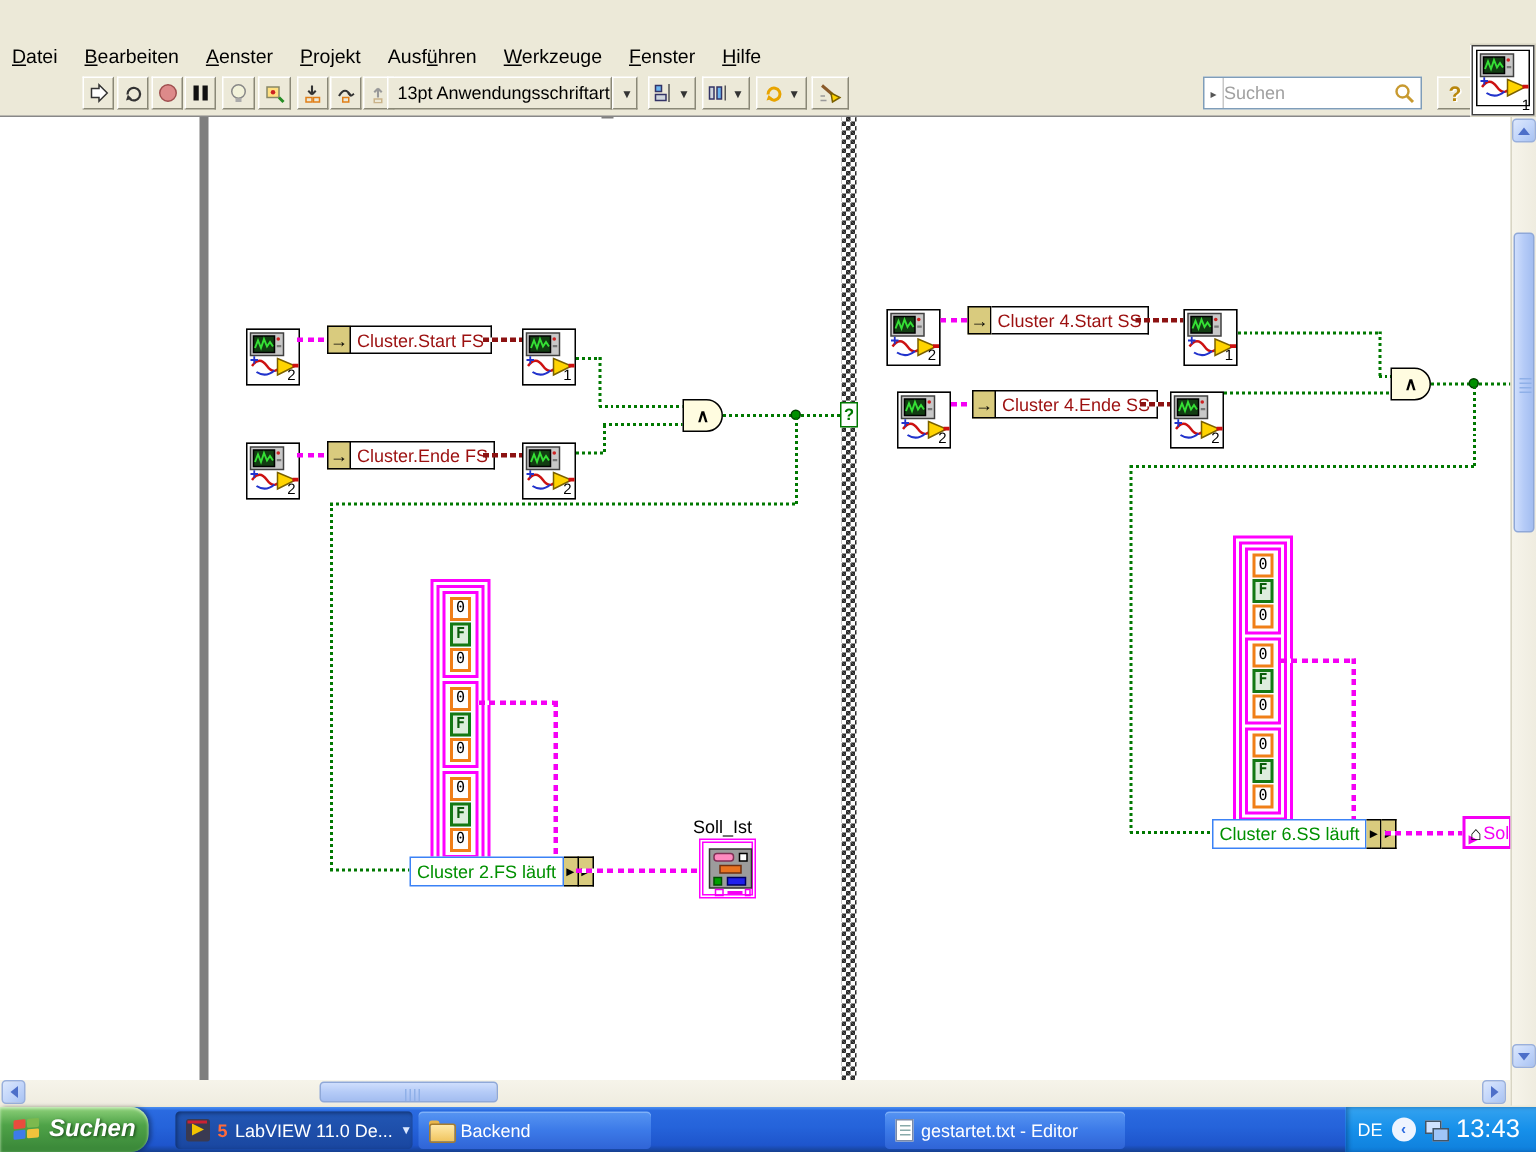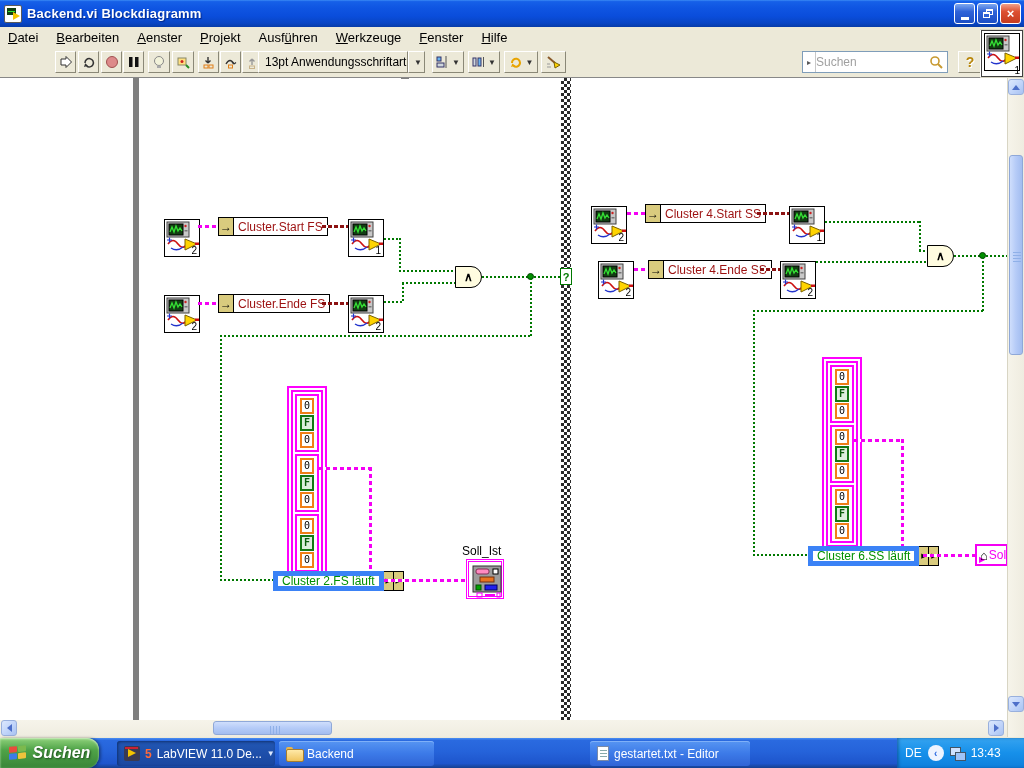--- a/index.html
+++ b/index.html
@@ -88,21 +88,21 @@
 
   .bool-cluster { position:absolute; border:2px solid #ff00ff; background:#fff; padding:2px; }
   .bc-inner { border:2px solid #ff00ff; padding:2px; display:flex; flex-direction:column; gap:2px; }
   .bc-group { border:2px solid #ff00ff; padding:2px 3px; display:flex; flex-direction:column; gap:1px; align-items:center; }
   .cell { width:14px; height:16px; font-size:10px; line-height:12px; text-align:center;
     font-family:"DejaVu Sans Mono",monospace; }
   .cell-num { border:2px solid #f07f18; background:#fff; color:#000; }
   .cell-bool { border:2px solid #157815; background:#ddeedd; color:#0a5c0a; font-weight:bold; }
 
   .lvnode { position:absolute; display:flex; height:20px; }
-  .lv-label { background:#fff; border:5px solid #3b82f6; color:#009000; font-size:12px; padding:0 4px;
+  .lv-label { background:#fff; border:1px solid #3b82f6; color:#009000; font-size:12px; padding:0 4px;
     display:flex; align-items:center; white-space:nowrap; height:20px; }
   .lv-cell { width:10px; height:20px; background:#d9cb7e; border:1px solid #000; border-left:none;
     display:flex; align-items:center; justify-content:center; font-size:7px; color:#000; }
 
   .ind-label { position:absolute; font-size:12px; color:#000; white-space:nowrap; }
   .soll-icon { position:absolute; width:38px; height:40px; border:1px solid #ff00ff; background:#fff; padding:1px; }
   .soll-icon .inner2 { width:100%; height:100%; border:1px solid #ff00ff; position:relative; background:#fff; }
   .localref { position:absolute; height:22px; border:2px solid #f400f4; background:#fff; display:flex;
     align-items:center; padding:0 2px; overflow:hidden; white-space:nowrap; }
   .localref .tri { color:#f400f4; font-size:8px; margin-right:1px; }
@@ -160,21 +160,21 @@
     background:linear-gradient(180deg,#ffe9a8,#f0c45e); border:1px solid #a67c2e; border-radius:2px; }
   .notepad { width:12px; height:15px; background:#fff; border:1px solid #7a8aa8; position:relative; flex:0 0 auto;}
   .notepad::before { content:""; position:absolute; left:2px; top:3px; width:7px; height:1px; background:#8aa;
     box-shadow:0 3px 0 #8aa, 0 6px 0 #8aa; }
   .tray { position:absolute; right:0; top:0; width:127px; height:30px;
     background:linear-gradient(180deg,#35a3f0 0%,#1690ea 50%,#0f7fdc 100%);
     box-shadow:inset 2px 0 3px rgba(0,0,50,.3); display:flex; align-items:center; gap:6px; padding:0 8px; }
   .tray .lang { color:#fff; font-size:12px; }
   .tray .chev { width:16px; height:16px; border-radius:50%; background:#eef4ff; color:#2a6ae0;
     display:flex; align-items:center; justify-content:center; font-size:10px; font-weight:bold; }
-  .tray .clock { color:#fff; font-size:12px; }
+  .tray .clock { color:#fff; font-size:17px; }
   .netico { width:15px; height:13px; position:relative; }
   .netico::before, .netico::after { content:""; position:absolute; width:9px; height:7px;
     background:#cfe2ff; border:1px solid #456; }
   .netico::after { left:5px; top:5px; background:#9fc4f8; }
 </style>
 </head>
 <body>
 
 <div id="root">
 
@@ -200,41 +200,20 @@
         <rect x="11" y="15" width="14" height="5" fill="#e87320" stroke="#703010"></rect>
         <rect x="7" y="23" width="5" height="5" fill="#00a000" stroke="#005000"></rect>
         <rect x="16" y="23" width="12" height="5" fill="#2020ee" stroke="#000060"></rect>
         <rect x="8" y="31" width="5" height="4" fill="none" stroke="#f400f4"></rect>
         <rect x="16" y="32" width="10" height="2" fill="#f400f4"></rect>
         <rect x="28" y="31" width="3" height="4" fill="none" stroke="#f400f4"></rect>
       </g>
     </defs>
   </svg>
 
-  <div class="titlebar">
-    <div class="app-icon">
-        <span class="scr"></span>
-        <span class="arr"></span>
-      </div>
-    <span class="title-text">Backend.vi Blockdiagramm</span>
-    <div class="winbtns">
-      <div class="wbtn">
-          <span class="glyph-min"></span>
-        </div>
-      <div class="wbtn">
-          <span class="glyph-restore">
-            <span class="r1"></span>
-            <span class="r2"></span>
-          </span>
-        </div>
-      <div class="wbtn close">
-          <span>×</span>
-        </div>
-    </div>
-  </div>
 
   <div class="menubar">
     <span class="menu-item"><span></span><u>D</u><span>atei</span></span>
     <span class="menu-item"><span></span><u>B</u><span>earbeiten</span></span>
     <span class="menu-item"><span></span><u>A</u><span>enster</span></span>
     <span class="menu-item"><span></span><u>P</u><span>rojekt</span></span>
     <span class="menu-item"><span>Ausf</span><u>ü</u><span>hren</span></span>
     <span class="menu-item"><span></span><u>W</u><span>erkzeuge</span></span>
     <span class="menu-item"><span></span><u>F</u><span>enster</span></span>
     <span class="menu-item"><span></span><u>H</u><span>ilfe</span></span>

